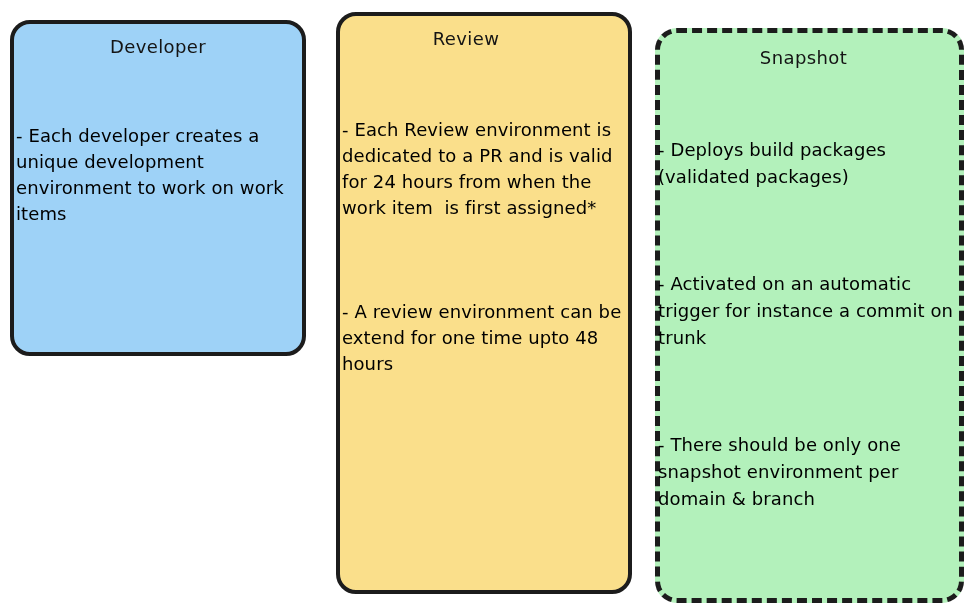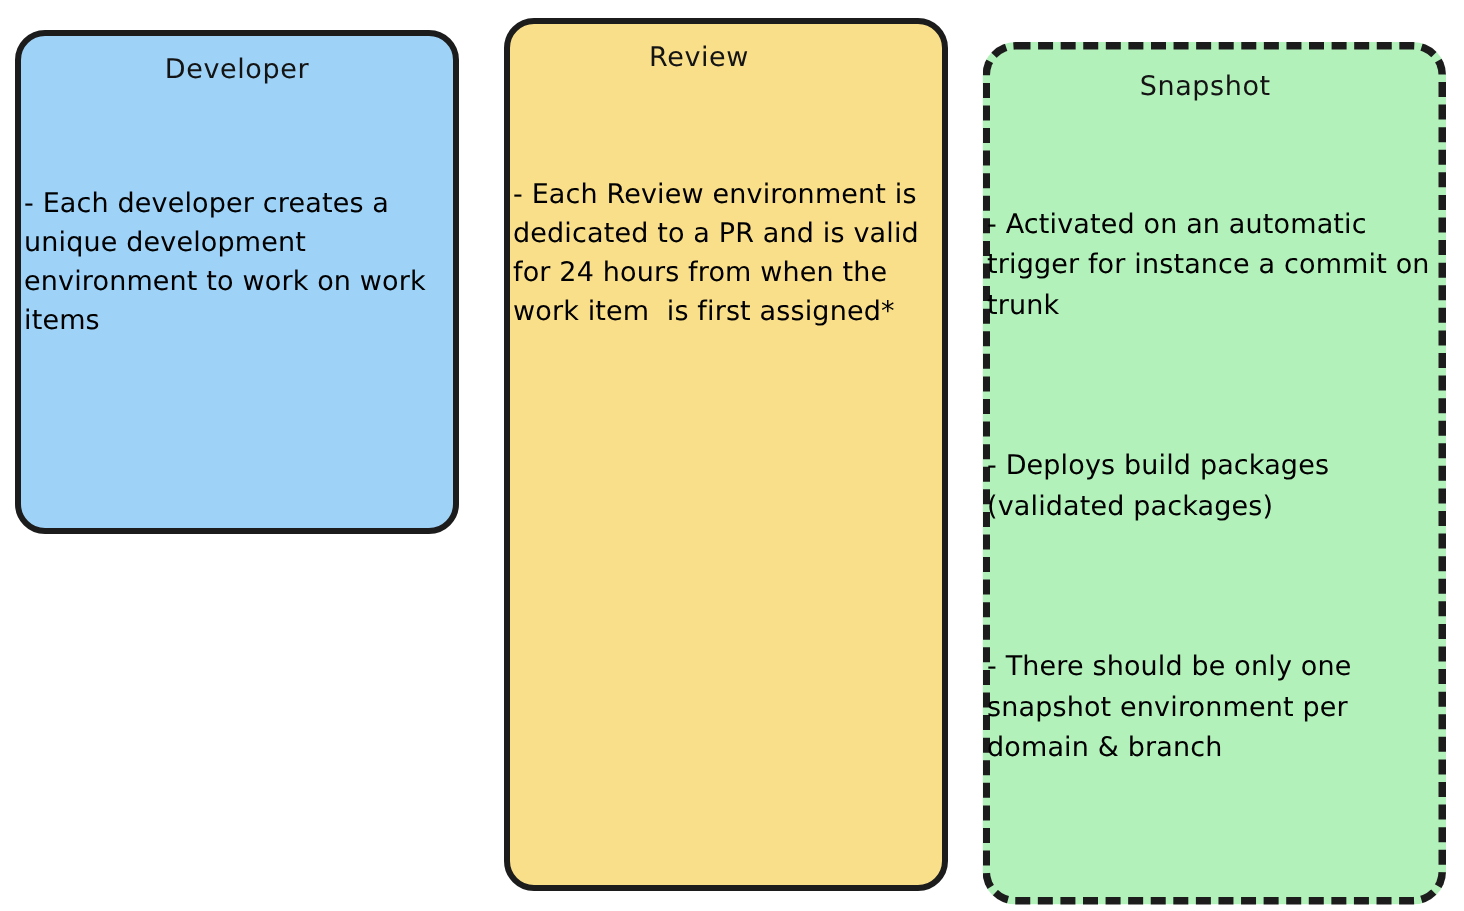--- a/index.html
+++ b/index.html
@@ -125,26 +125,27 @@
     <div class="card-title">Developer</div>
     <div class="card-body">
       <p class="para">- Each developer creates a unique development environment to work on work items</p>
     </div>
   </div>
 
   <div class="card solid" id="card-review">
     <div class="card-title">Review</div>
     <div class="card-body">
       <p class="para">- Each Review environment is dedicated to a PR and is valid for 24 hours from when the work item  is first assigned*</p>
+      <p class="para">- A review environment can be extend for one time upto 48 hours</p>
       
     </div>
   </div>
 
   <div class="card dashed" id="card-snapshot">
     <div class="card-title">Snapshot</div>
     <div class="card-body">
+      <p class="para">- Deploys build packages (validated packages)</p>
       <p class="para">- Activated on an automatic trigger for instance a commit on trunk</p>
-      <p class="para">- Deploys build packages (validated packages)</p>
       <p class="para">- There should be only one snapshot environment per domain &amp; branch</p>
     </div>
   </div>
 
 </div>
 
 </body></html>

